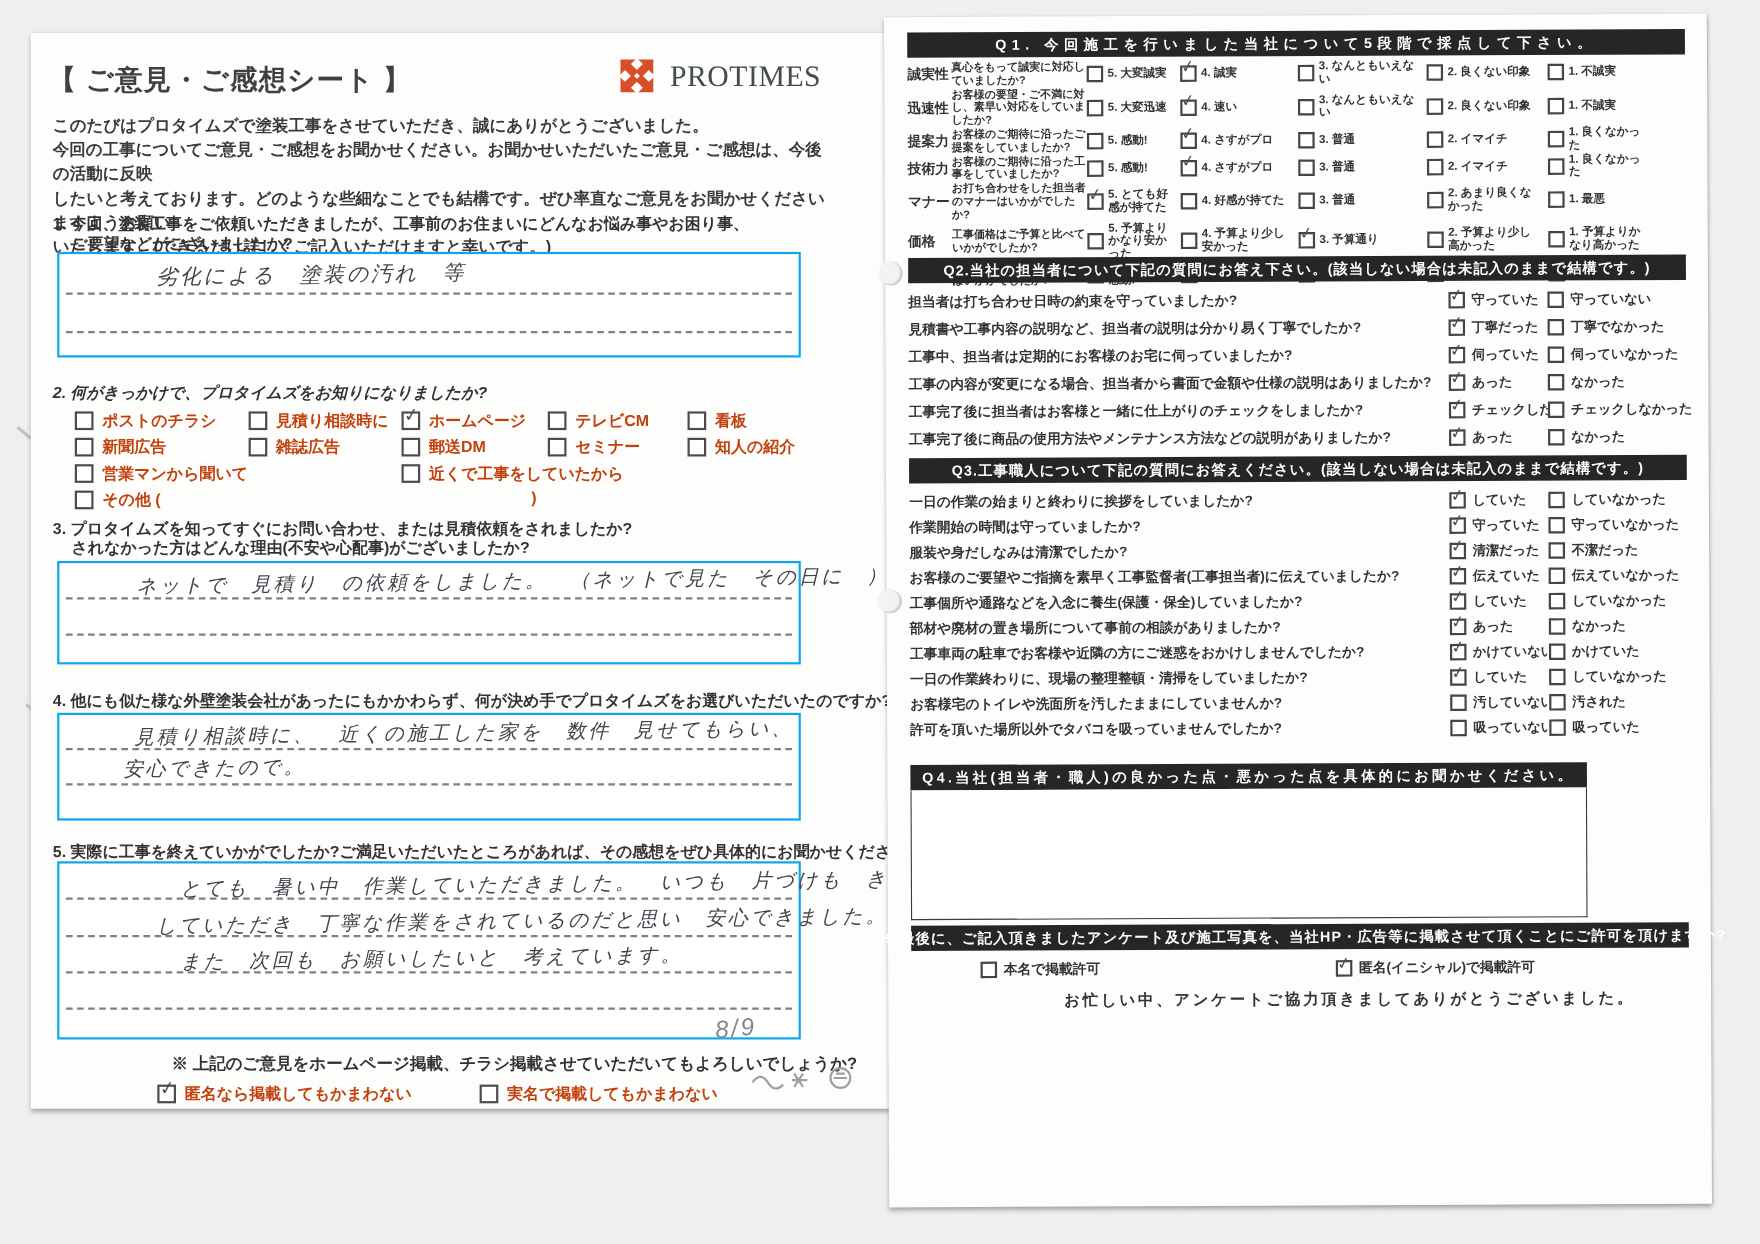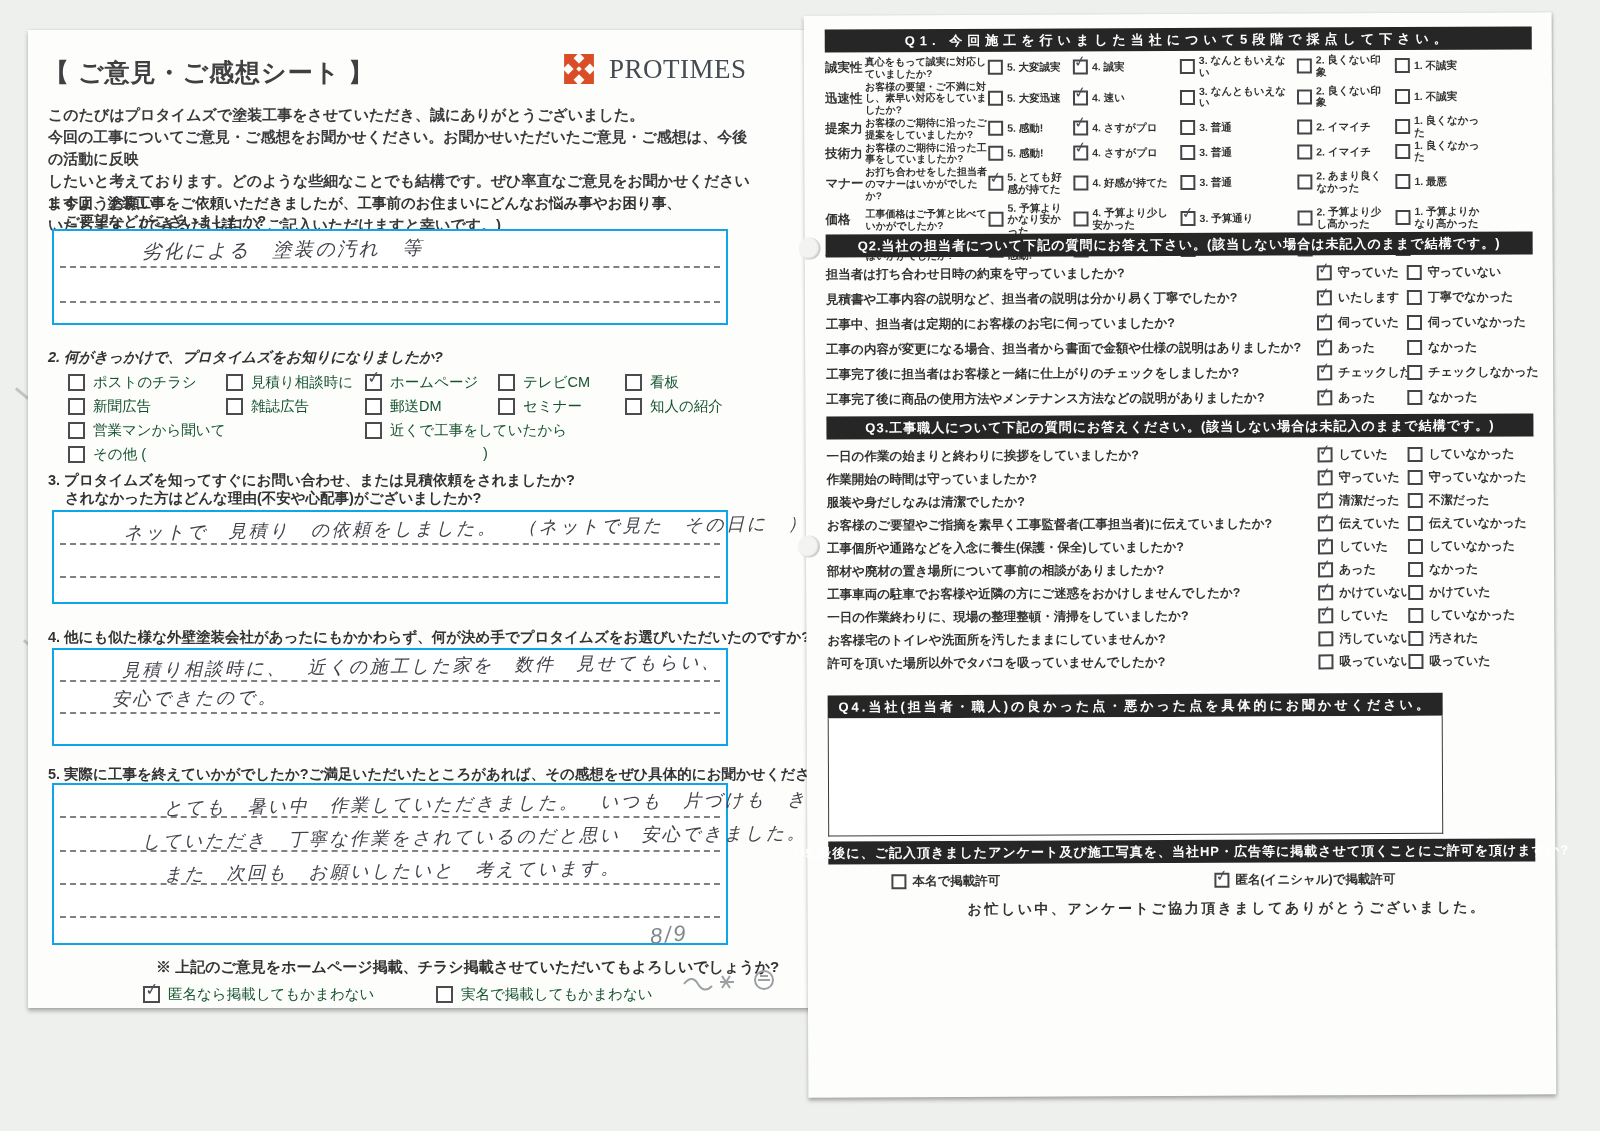--- a/index.html
+++ b/index.html
@@ -15,36 +15,36 @@
 
   
   .lp-title{font-size:25px;font-weight:700;letter-spacing:1px;color:#404042;}
   .logo{display:flex;align-items:center;gap:7px;}
   .logo-text{font-family:"Liberation Serif",serif;font-size:27px;color:#454b52;letter-spacing:.5px;}
   .intro div{font-size:15px;font-weight:600;line-height:1.47;color:#3a3a3c;}
   .qlabel{font-size:14.5px;font-weight:700;color:#333;white-space:nowrap;}
   .ansbox{position:absolute;border:2px solid #0ea5e9;background:#fff;}
   .dash{position:absolute;left:6px;right:6px;border-top:2px dashed #808082;}
   .hw{position:absolute;font-style:italic;color:#42424b;letter-spacing:2.5px;white-space:nowrap;transform:rotate(-0.8deg);}
-  .lp-opt{position:absolute;display:flex;align-items:center;gap:8px;font-size:14.5px;font-weight:400;color:#14532d;white-space:nowrap;}
+  .lp-opt{position:absolute;display:flex;align-items:center;gap:8px;font-size:14.5px;font-weight:700;color:#c2410c;white-space:nowrap;}
   .cb{width:13px;height:13px;border:2px solid #4c4c4e;background:#fff;position:relative;flex:none;}
   .cb.checked::after{content:"✓";position:absolute;left:0px;top:-9px;font-size:17px;font-weight:400;color:#4f4f5a;transform:rotate(-8deg);}
   .pencil{color:#82878d;font-style:italic;}
 
   
   .bar{position:absolute;background:#262626;color:#fff;font-weight:700;display:flex;align-items:center;justify-content:center;white-space:nowrap;}
   .bar.sp{letter-spacing:5px;font-size:13px;}
   .bar.n{letter-spacing:1px;font-size:13px;}
   .q1rows{position:absolute;}
   .q1row{display:flex;align-items:center;min-height:23px;margin-bottom:1px;}
   .q1cat{width:40px;font-size:12.5px;font-weight:700;flex:none;}
   .q1q{width:123px;font-size:10px;font-weight:700;line-height:1.18;flex:none;padding-right:0;box-sizing:border-box;}
   .q1opt{display:flex;align-items:center;gap:4px;font-size:10.5px;font-weight:700;line-height:1.1;box-sizing:border-box;padding-right:6px;}
   .q1opt .cb2{margin-top:0;}
-  .o1{width:85px;}.o2{width:107px;}.o3{width:117px;}.o4{width:98px;}.o5{width:100px;}
+  .o1{width:85px;}.o2{width:107px;}.o3{width:117px;}.o4{width:110px;}.o5{width:100px;}
   .cb2{width:11px;height:11px;border:2px solid #454547;background:#fff;position:relative;flex:none;}
   .cb2.checked::after{content:"✓";position:absolute;left:-1px;top:-8px;font-size:15px;font-weight:400;color:#4c4c58;transform:rotate(-10deg);}
   .qrows{position:absolute;}
   .qrow{display:flex;align-items:center;}
   .qrow .qq{flex:none;font-size:12.5px;font-weight:700;white-space:nowrap;}
   .qopt{display:flex;align-items:center;gap:6px;font-size:12px;font-weight:700;white-space:nowrap;}
   .q2row{height:25px;}.q3row{height:23px;}
   .q2q{width:491px;}.q3q{width:491px;}
   .optA{width:90px;}
   .thanks{position:absolute;font-size:14px;font-weight:700;letter-spacing:2.5px;white-space:nowrap;}
@@ -383,21 +383,21 @@
         </span>
       <span class="qopt">
           <span class="cb2"></span>
           <span>守っていない</span>
         </span>
     </div>
     <div class="qrow q2row">
       <span class="qq q2q">見積書や工事内容の説明など、担当者の説明は分かり易く丁寧でしたか?</span>
       <span class="qopt optA">
           <span class="cb2 checked"></span>
-          <span>いたします</span>
+          <span>丁寧だった</span>
         </span>
       <span class="qopt">
           <span class="cb2"></span>
           <span>丁寧でなかった</span>
         </span>
     </div>
     <div class="qrow q2row">
       <span class="qq q2q">工事中、担当者は定期的にお客様のお宅に伺っていましたか?</span>
       <span class="qopt optA">
           <span class="cb2 checked"></span>

